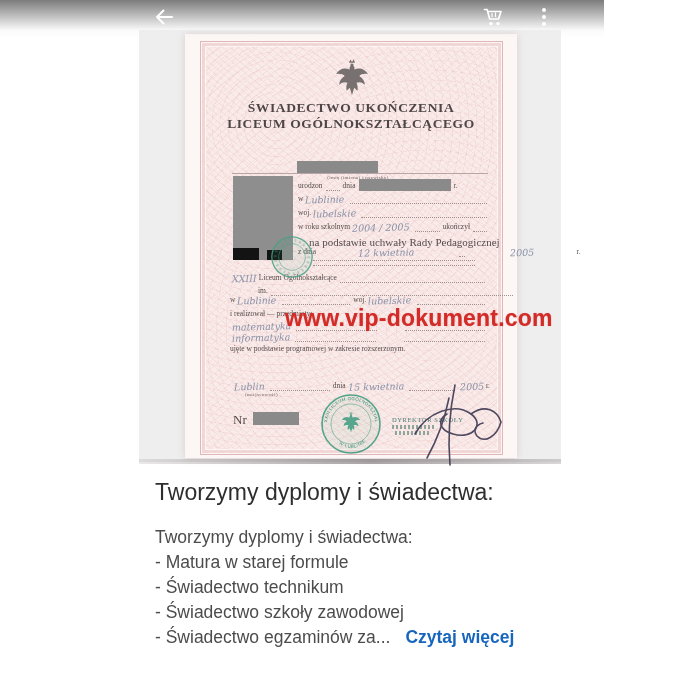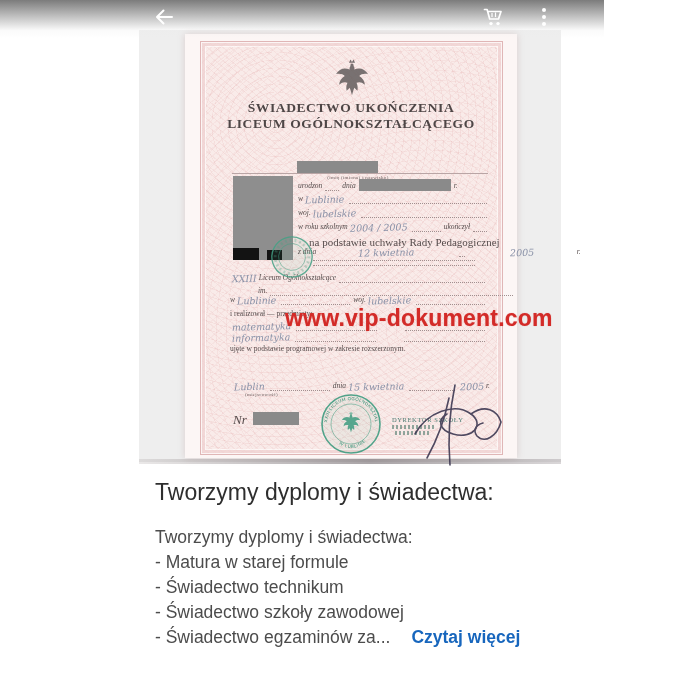--- a/index.html
+++ b/index.html
@@ -30,21 +30,21 @@
           box-shadow:inset 0 0 0 1px rgba(255,255,255,.75),inset 0 0 0 4px rgba(228,178,178,.45),inset 0 0 0 5px rgba(255,255,255,.6);}
 
   .eagle{position:absolute;left:148px;top:22px;width:38px;height:46px;z-index:3;}
   .cert-title{position:absolute;left:0;right:0;top:66px;text-align:center;z-index:3;
           font-family:"Liberation Serif",serif;font-weight:600;font-size:13.5px;line-height:16px;
           color:#4e4646;letter-spacing:.6px;}
 
   
   .prow{position:absolute;display:flex;align-items:flex-end;z-index:3;
         font-family:"Liberation Serif",serif;font-size:7.5px;color:#564c4c;line-height:10px;}
-  .lbl{white-space:nowrap;font-style:italic;}
+  .lbl{white-space:nowrap;}
   .dots{flex:1 1 auto;border-bottom:1px dotted #a18f8f;height:9px;margin:0 3px;min-width:6px;}
   .dots.sm{flex:0 0 14px;}
   .gap{flex:0 0 22px;height:9px;}
   .hw{font-family:"DejaVu Serif",serif;font-style:italic;font-size:9.5px;line-height:9px;
       color:#8a92a8;white-space:nowrap;transform:rotate(-1.5deg);margin:0 2px;}
   .ptext{position:absolute;z-index:3;font-family:"Liberation Serif",serif;color:#564c4c;}
   .tiny{font-size:5px;color:#6e6060;letter-spacing:.3px;}
 
   .redact{position:absolute;background:#8a8a8a;z-index:4;}
   .redact-inline{flex:0 0 92px;height:12px;background:#8a8a8a;margin:0 3px;}
@@ -65,21 +65,21 @@
   .smudge.a{width:44px;} .smudge.b{width:34px;margin-left:3px;}
   .signature{position:absolute;left:212px;top:350px;width:110px;height:82px;z-index:7;}
 
   .rule-dotted{position:absolute;left:128px;width:162px;border-bottom:1px dotted #a18f8f;z-index:3;}
 
   
   .desc-heading{position:absolute;left:155px;top:477px;font-size:23px;line-height:30px;
         color:#2e2e2e;font-weight:400;}
   .desc-body{position:absolute;left:155px;top:525px;font-size:17.5px;line-height:25px;color:#4c4c4c;}
   .dline{white-space:nowrap;}
-  .more-link{font-weight:bold;color:#1766bd;text-decoration:none;margin-left:21px;cursor:pointer;}
+  .more-link{font-weight:bold;color:#1766bd;text-decoration:none;margin-left:15px;cursor:pointer;}
 </style>
 </head>
 <body>
 
 <div class="screen">
 
   <div class="appbar">
     <button class="abtn" style="left:150px;">
       <svg viewBox="0 0 24 24">
         <path d="M20 12 H6 M11.5 5.5 L5 12 l6.5 6.5" fill="none" stroke="#ffffff" stroke-width="2" stroke-linecap="round" stroke-linejoin="round"></path>

